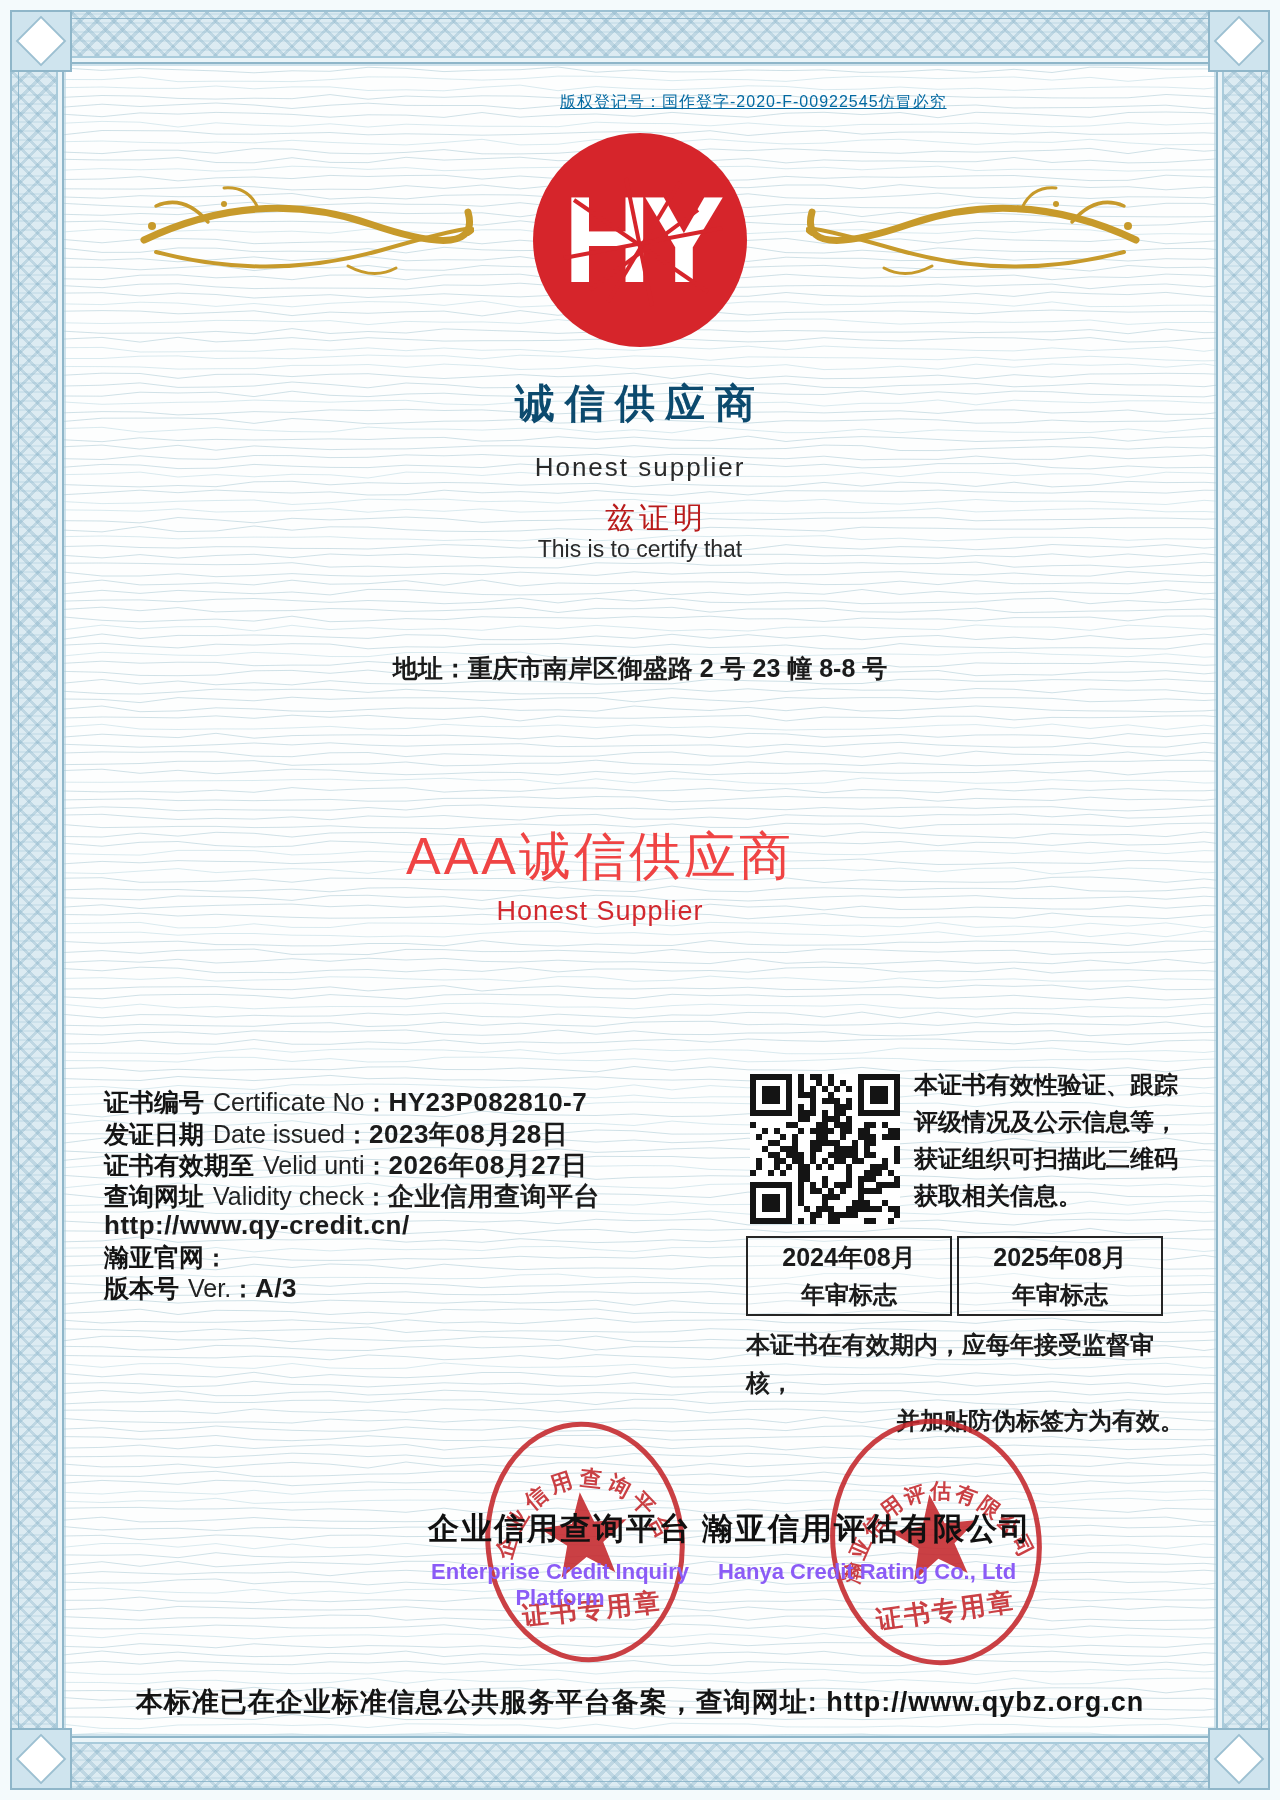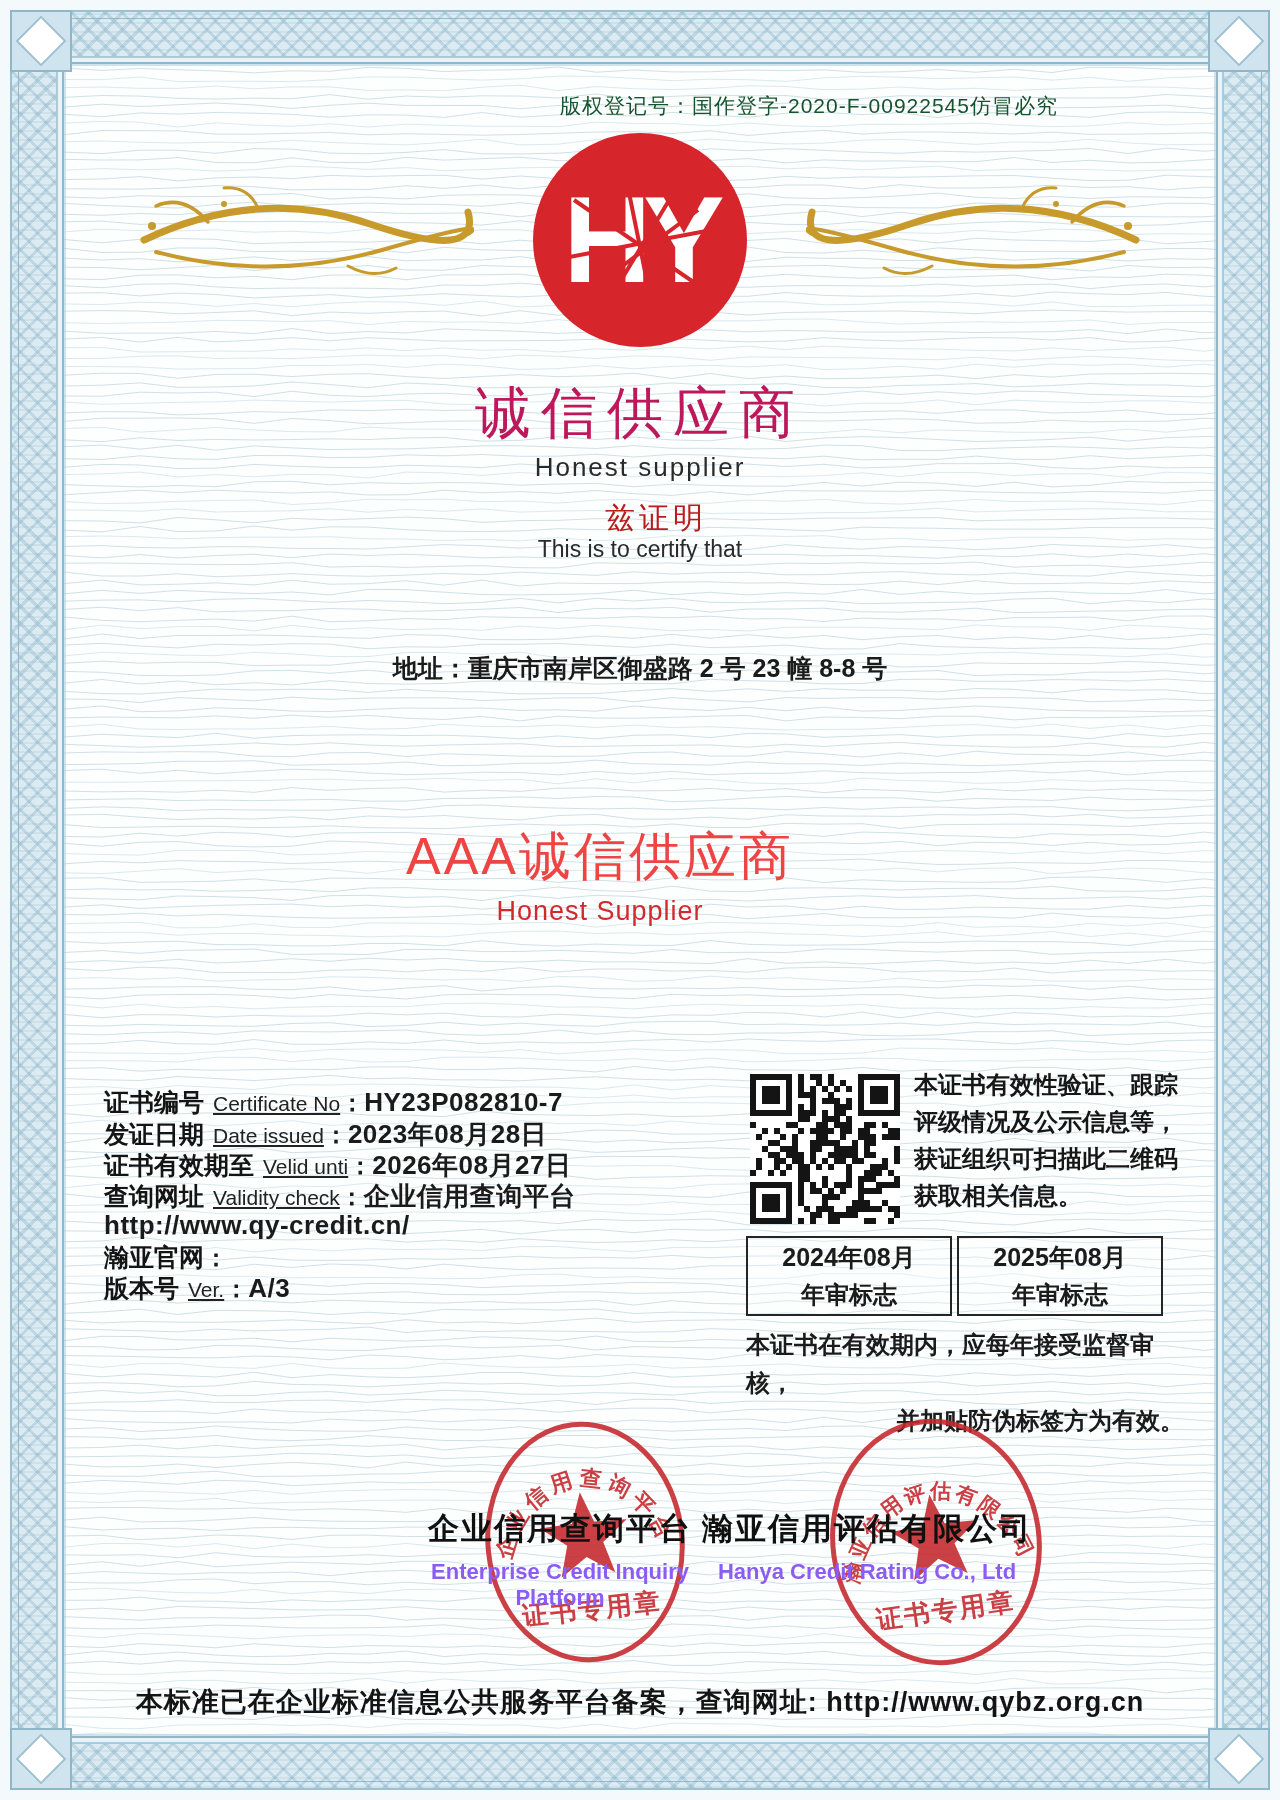--- a/index.html
+++ b/index.html
@@ -17,35 +17,35 @@
   .corner::before{content:"";position:absolute;inset:11px;background:#ffffff;border:2px solid #9cc0d2;transform:rotate(45deg);}
   .corner.tl{left:10px;top:10px}.corner.tr{right:10px;top:10px}
   .corner.bl{left:10px;bottom:10px}.corner.br{right:10px;bottom:10px}
   
   .inner{position:absolute;inset:62px;background:#fdfefe;border:2px solid #8fb6c9;
          box-shadow:0 0 0 4px #eaf4f8, 0 0 0 6px #a9cbdb, inset 0 0 0 2px #cfe3ec;z-index:2;overflow:hidden;}
   .waves{position:absolute;left:0;top:0;z-index:0;}
   .content{position:absolute;inset:0;z-index:4;}
   .abs{position:absolute;}
   .ctr{left:0;width:1280px;text-align:center;}
-  .copyright{left:560px;top:92px;font-size:21px;color:#14532d;letter-spacing:1px;white-space:nowrap;}
-  .title-cn{top:376px;font-size:56px;font-weight:400;letter-spacing:10px;color:#be185d;}
+  .copyright{left:560px;top:92px;font-size:16px;color:#0369a1;letter-spacing:1px;white-space:nowrap;text-decoration:underline;}
+  .title-cn{top:376px;font-size:40px;font-weight:700;letter-spacing:10px;color:#0c4a6e;}
   .title-en{top:452px;font-size:26px;color:#2a2a2a;letter-spacing:2px;}
   .certify-cn{top:498px;font-size:30px;color:#b91c1c;letter-spacing:4px;margin-left:16px;}
   .certify-en{top:536px;font-size:23px;color:#2a2a2a;}
   .company{top:566px;font-size:37px;font-weight:700;color:#111;}
   .credit{top:623px;font-size:25px;font-weight:600;}
   .address{top:652px;font-size:25px;font-weight:600;}
   .award-wrap{left:0;top:822px;width:1200px;text-align:center;}
   .award-cn{font-size:52px;font-weight:400;color:#ef4444;letter-spacing:3px;}
   .award-en{font-size:27px;color:#d2282e;margin-top:4px;letter-spacing:1px;}
   .details{left:104px;top:1086px;}
   .drow{display:flex;align-items:baseline;height:31px;white-space:nowrap;}
   .dcn{font-size:25px;font-weight:700;color:#141414;}
-  .den{font-size:21px;color:#222;margin-left:9px;text-decoration:underline;}
+  .den{font-size:25px;color:#222;margin-left:9px;}
   .dsep{font-size:24px;font-weight:700;}
   .dval{font-size:26px;font-weight:600;letter-spacing:.5px;}
   .qr-note{left:914px;top:1066px;width:280px;font-size:24px;font-weight:600;line-height:37px;color:#161616;}
   .audit-box{width:202px;height:76px;border:2px solid #252525;display:flex;flex-direction:column;
              align-items:center;justify-content:center;gap:5px;background:rgba(255,255,255,.25);}
   .audit-month{font-size:25px;font-weight:600;}
   .audit-label{font-size:24px;font-weight:600;}
   .audit-note{left:746px;top:1326px;width:438px;font-size:24px;font-weight:600;line-height:38px;}
   .audit-note .l2{text-align:right;}
   .issuer{text-align:center;}

